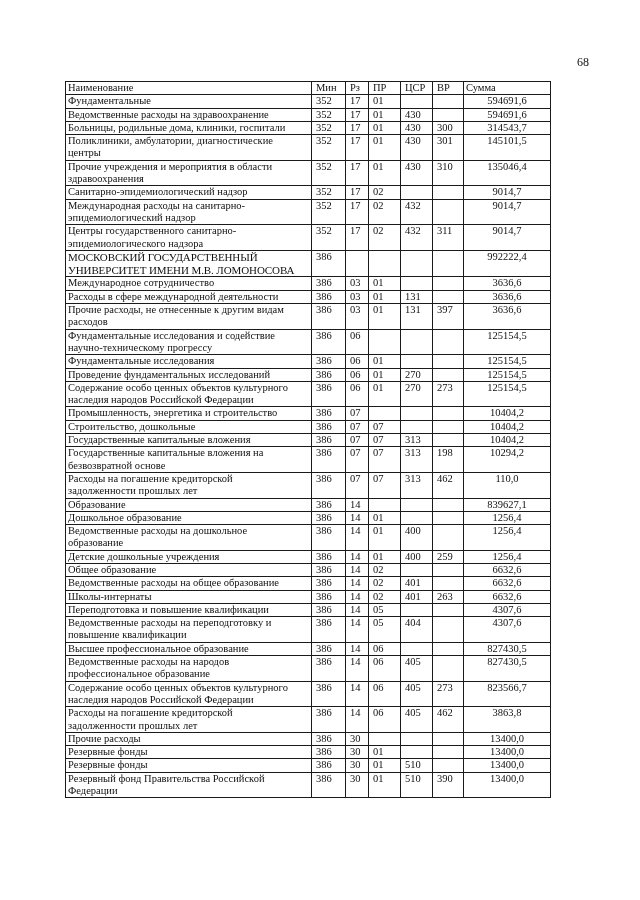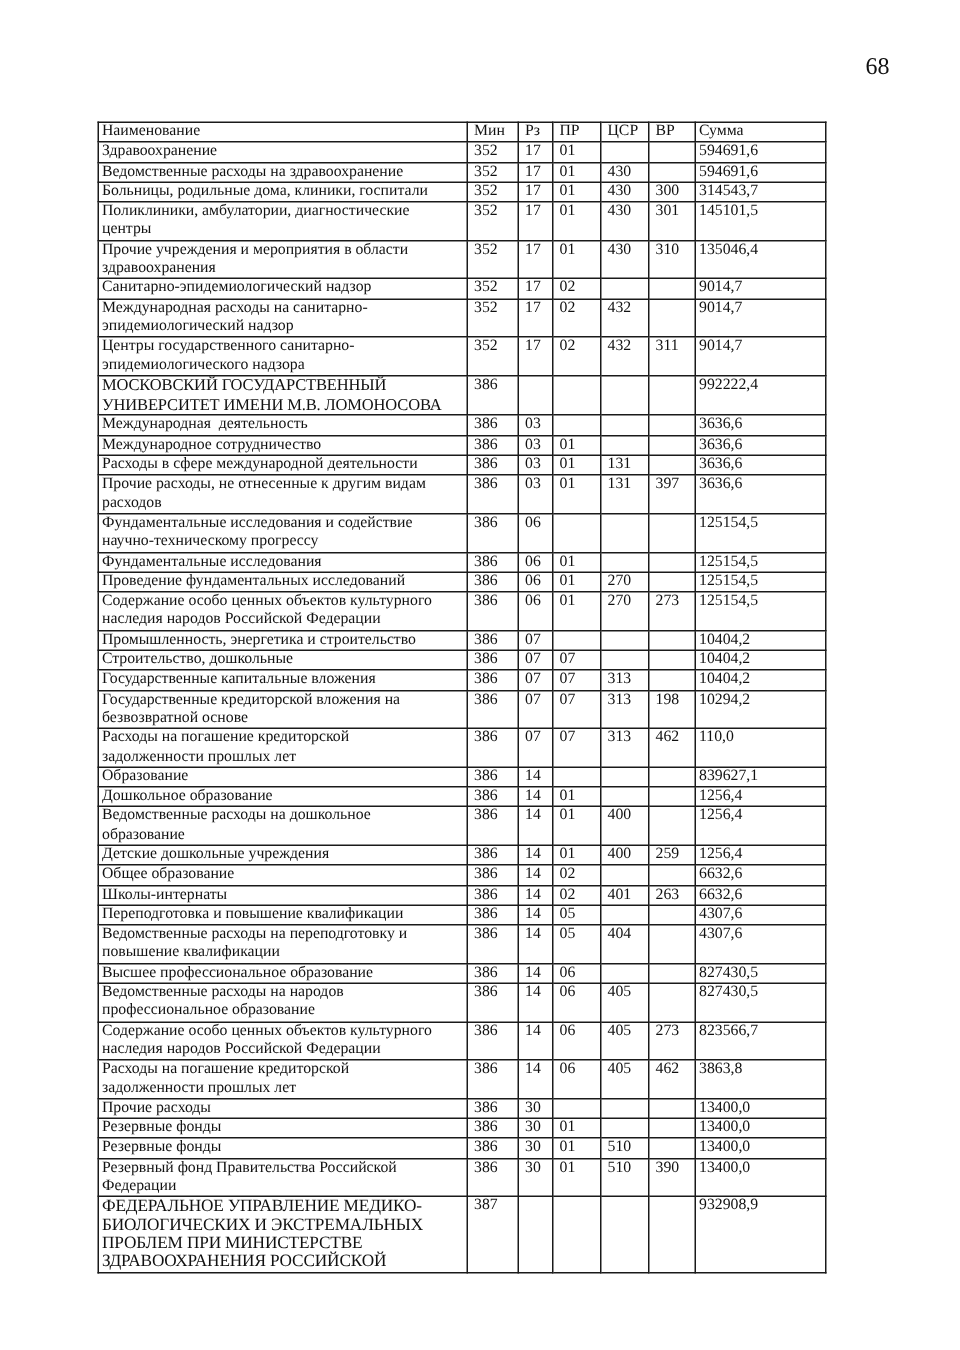--- a/index.html
+++ b/index.html
@@ -11,22 +11,22 @@
       width: 640px;
       height: 900px;
       position: relative;
       overflow: hidden;
       font-family: "Liberation Serif", "DejaVu Serif", serif;
       color: #111111;
     }
     .page-number {
       position: absolute;
       left: 577px;
-      top: 38px;
-      font-size: 16px;
+      top: 55px;
+      font-size: 12px;
       line-height: 14px;
       color: #111;
     }
     table.budget {
       position: absolute;
       left: 65px;
       top: 81px;
       width: 485px;
       border-collapse: collapse;
       table-layout: fixed;
@@ -38,21 +38,21 @@
       padding: 0 2px;
       vertical-align: top;
       overflow: hidden;
       font-weight: normal;
     }
     table.budget th {
       text-align: left;
     }
     .c-name { white-space: pre; margin-left: 19px; }
     .c-code { text-align: left; padding-left: 4px !important; white-space: nowrap; }
-    .c-sum  { text-align: left; padding-right: 2px !important; white-space: nowrap; }
+    .c-sum  { text-align: center; padding-right: 2px !important; white-space: nowrap; }
     th.c-sum { text-align: right; }
     tr.caps .c-name {
       font-size: 11px;
       line-height: 12.8px;
       letter-spacing: -0.1px;
     }
     tr.caps4 .c-name {
       font-size: 11.5px;
       line-height: 12.3px;
       letter-spacing: -0.1px;
@@ -79,21 +79,21 @@
       <th class="c-code">Мин</th>
       <th class="c-code">Рз</th>
       <th class="c-code">ПР</th>
       <th class="c-code">ЦСР</th>
       <th class="c-code">ВР</th>
       <th class="c-sum">Сумма</th>
     </tr>
   </thead>
   <tbody id="rows">
   <tr>
-    <td class="c-name">Здравоохранение</td>
+    <td class="c-name">Фундаментальные</td>
     <td class="c-code">352</td>
     <td class="c-code">17</td>
     <td class="c-code">01</td>
     <td class="c-code"></td>
     <td class="c-code"></td>
     <td class="c-sum">594691,6</td>
   </tr>
 
   <tr>
     <td class="c-name">Ведомственные расходы на здравоохранение</td>
@@ -173,29 +173,20 @@
     <td class="c-name">МОСКОВСКИЙ ГОСУДАРСТВЕННЫЙ
 УНИВЕРСИТЕТ ИМЕНИ М.В. ЛОМОНОСОВА</td>
     <td class="c-code">386</td>
     <td class="c-code"></td>
     <td class="c-code"></td>
     <td class="c-code"></td>
     <td class="c-code"></td>
     <td class="c-sum">992222,4</td>
   </tr>
 
-  <tr>
-    <td class="c-name">Международная  деятельность</td>
-    <td class="c-code">386</td>
-    <td class="c-code">03</td>
-    <td class="c-code"></td>
-    <td class="c-code"></td>
-    <td class="c-code"></td>
-    <td class="c-sum">3636,6</td>
-  </tr>
 
   <tr>
     <td class="c-name">Международное сотрудничество</td>
     <td class="c-code">386</td>
     <td class="c-code">03</td>
     <td class="c-code">01</td>
     <td class="c-code"></td>
     <td class="c-code"></td>
     <td class="c-sum">3636,6</td>
   </tr>
@@ -287,21 +278,21 @@
     <td class="c-name">Государственные капитальные вложения</td>
     <td class="c-code">386</td>
     <td class="c-code">07</td>
     <td class="c-code">07</td>
     <td class="c-code">313</td>
     <td class="c-code"></td>
     <td class="c-sum">10404,2</td>
   </tr>
 
   <tr>
-    <td class="c-name">Государственные кредиторской вложения на
+    <td class="c-name">Государственные капитальные вложения на
 безвозвратной основе</td>
     <td class="c-code">386</td>
     <td class="c-code">07</td>
     <td class="c-code">07</td>
     <td class="c-code">313</td>
     <td class="c-code">198</td>
     <td class="c-sum">10294,2</td>
   </tr>
 
   <tr>
@@ -359,20 +350,29 @@
   <tr>
     <td class="c-name">Общее образование</td>
     <td class="c-code">386</td>
     <td class="c-code">14</td>
     <td class="c-code">02</td>
     <td class="c-code"></td>
     <td class="c-code"></td>
     <td class="c-sum">6632,6</td>
   </tr>
 
+  <tr>
+    <td class="c-name">Ведомственные расходы на общее образование</td>
+    <td class="c-code">386</td>
+    <td class="c-code">14</td>
+    <td class="c-code">02</td>
+    <td class="c-code">401</td>
+    <td class="c-code"></td>
+    <td class="c-sum">6632,6</td>
+  </tr>
 
   <tr>
     <td class="c-name">Школы-интернаты</td>
     <td class="c-code">386</td>
     <td class="c-code">14</td>
     <td class="c-code">02</td>
     <td class="c-code">401</td>
     <td class="c-code">263</td>
     <td class="c-sum">6632,6</td>
   </tr>
@@ -476,26 +476,14 @@
     <td class="c-name">Резервный фонд Правительства Российской
 Федерации</td>
     <td class="c-code">386</td>
     <td class="c-code">30</td>
     <td class="c-code">01</td>
     <td class="c-code">510</td>
     <td class="c-code">390</td>
     <td class="c-sum">13400,0</td>
   </tr>
 
-  <tr class="caps4">
-    <td class="c-name">ФЕДЕРАЛЬНОЕ УПРАВЛЕНИЕ МЕДИКО-
-БИОЛОГИЧЕСКИХ И ЭКСТРЕМАЛЬНЫХ
-ПРОБЛЕМ ПРИ МИНИСТЕРСТВЕ
-ЗДРАВООХРАНЕНИЯ РОССИЙСКОЙ</td>
-    <td class="c-code">387</td>
-    <td class="c-code"></td>
-    <td class="c-code"></td>
-    <td class="c-code"></td>
-    <td class="c-code"></td>
-    <td class="c-sum">932908,9</td>
-  </tr>
 </tbody>
 </table>
 
 </body></html>

